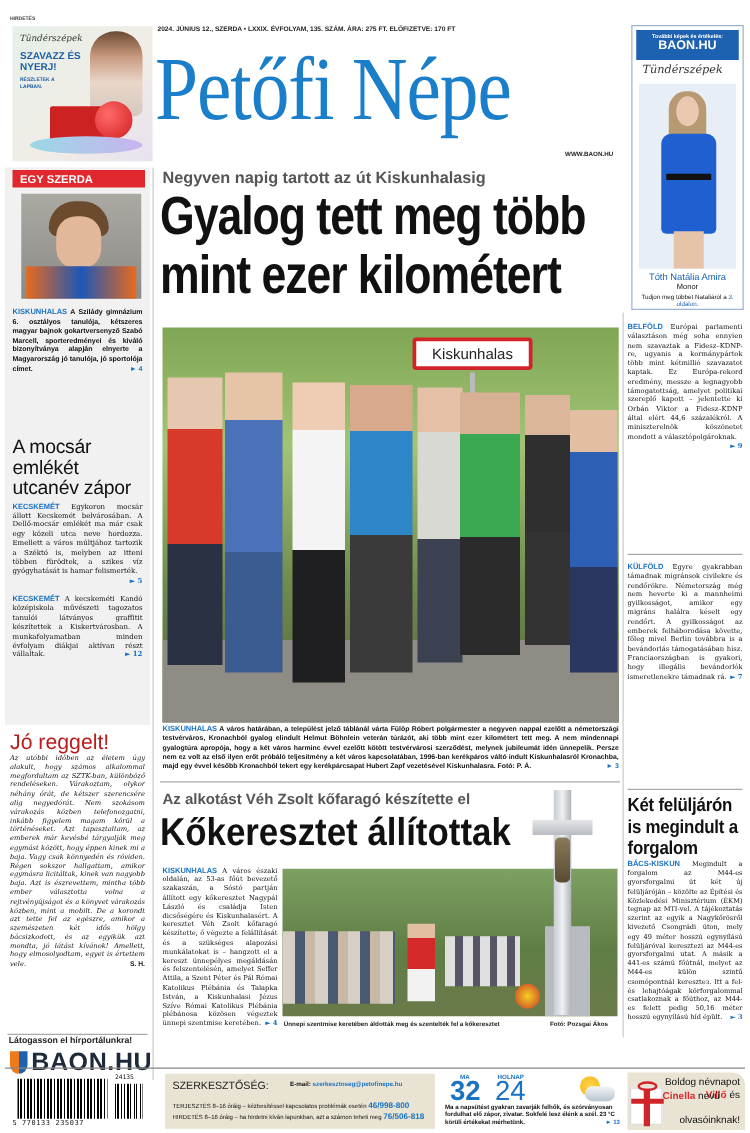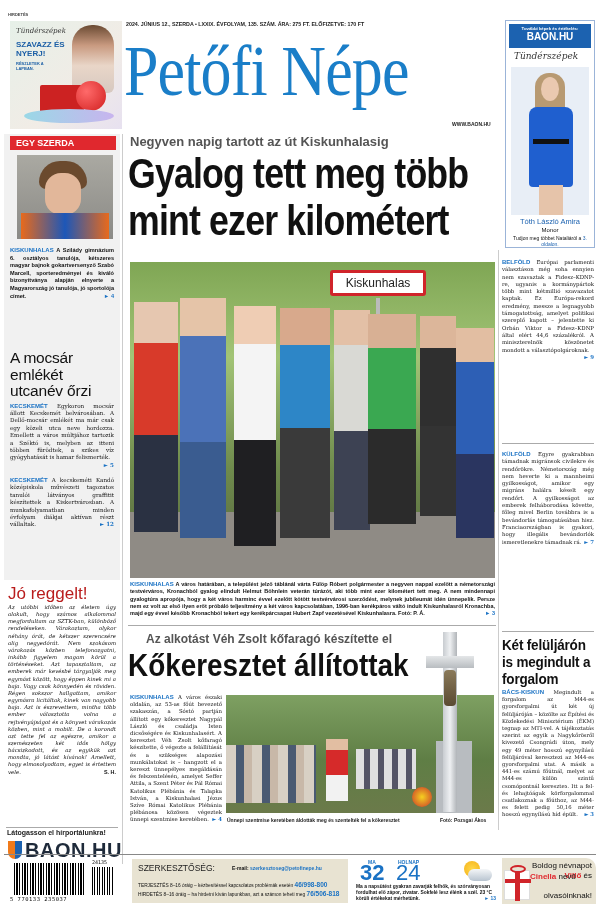--- a/index.html
+++ b/index.html
@@ -44,21 +44,21 @@
     <div style="font-size:10px;font-weight:bold;line-height:12px">BAON.HU</div>
   </div>
   <div class="abs" style="left:8px;top:30px;font-family:'DejaVu Serif',serif;font-style:italic;font-size:9px;color:#333">Tündérszépek</div>
   <div class="abs" style="left:5px;top:46px;width:78px;height:148px;background:#e8eef6;overflow:hidden">
     <div class="abs" style="left:24px;top:6px;width:30px;height:50px;border-radius:14px 14px 4px 4px;background:#b89a72"></div>
     <div class="abs" style="left:30px;top:10px;width:18px;height:24px;border-radius:50%;background:#eac9b0"></div>
     <div class="abs" style="left:18px;top:40px;width:44px;height:80px;border-radius:8px 8px 4px 4px;background:#1f5fcf"></div>
     <div class="abs" style="left:22px;top:72px;width:36px;height:5px;background:#111"></div>
     <div class="abs" style="left:28px;top:118px;width:24px;height:30px;background:#e6c4aa"></div>
   </div>
-  <div class="abs" style="left:0;top:196px;width:88px;text-align:center;font-size:7.5px;color:#1c62b0">Tóth László Amira</div>
+  <div class="abs" style="left:0;top:196px;width:88px;text-align:center;font-size:7.5px;color:#1c62b0">Tóth Natália Amira</div>
   <div class="abs" style="left:0;top:206px;width:88px;text-align:center;font-size:6px;color:#111">Monor</div>
   <div class="abs" style="left:2px;top:214px;width:84px;text-align:center;font-size:5px;line-height:6px;color:#111">
     <span>Tudjon meg többet Nataliáról a</span>
     <span style="color:#1c62b0">3. oldalon.</span>
   </div>
 </div>
 
 <div class="abs" style="left:4px;top:134px;width:116px;height:446px;background:#f1f1f1"></div>
 <div class="abs" style="left:10px;top:136px;width:106px;height:14px;background:#e0282e;color:#fff;font-size:9px;font-weight:bold;line-height:14px;padding-left:6px">EGY SZERDA</div>
 
@@ -70,21 +70,21 @@
 
 <div class="abs leftcol" style="top:243px">
   <div class="body-sans" style="margin-top:4px;padding:0 4px">
     <span class="kicker">KISKUNHALAS</span>
     <span>A Szilády gimnázium 6. osztályos tanulója, kétszeres magyar bajnok gokartversenyző Szabó Marcell, sporteredményei és kiváló bizonyítványa alapján elnyerte a Magyarország jó tanulója, jó sportolója címet.</span>
     <span class="ref">► 4</span>
   </div>
 </div>
 
 <div class="abs leftcol" style="top:350px">
-  <div class="hd" style="font-size:15.5px;line-height:16.5px;padding-left:4px">A mocsár emlékét utcanév őrzi</div>
+  <div class="hd" style="font-size:15.5px;line-height:16.5px;padding-left:4px">A mocsár emlékét utcanév zápor</div>
   <div class="body-serif" style="margin-top:3px;padding:0 4px">
     <span class="kicker">KECSKEMÉT</span>
     <span>Egykoron mocsár állott Kecskemét belvárosában. A Dellő-mocsár emlékét ma már csak egy közeli utca neve hordozza. Emellett a város múltjához tartozik a Széktó is, melyben az itteni többen fürödtek, a szikes víz gyógyhatását is hamar felismerték.</span>
     <span class="ref">► 5</span>
   </div>
 </div>
 
 <div class="abs leftcol" style="top:474px">
   <div class="body-serif" style="margin-top:3px;padding:0 4px">
     <span class="kicker">KECSKEMÉT</span>
@@ -129,21 +129,21 @@
 </div>
 
 <div class="abs body-sans" style="left:130px;top:581px;width:365px;font-size:5.5px;line-height:7.3px">
   <span class="kicker">KISKUNHALAS</span>
   <span>A város határában, a települést jelző táblánál várta Fülöp Róbert polgármester a negyven nappal ezelőtt a németországi testvérváros, Kronachból gyalog elindult Helmut Böhnlein veterán túrázót, aki több mint ezer kilométert tett meg. A nem mindennapi gyalogtúra apropója, hogy a két város harminc évvel ezelőtt kötött testvérvárosi szerződést, melynek jubileumát idén ünnepelik. Persze nem ez volt az első ilyen erőt próbáló teljesítmény a két város kapcsolatában, 1996-ban kerékpáros váltó indult Kiskunhalasról Kronachba, majd egy évvel később Kronachból tekert egy kerékpárcsapat Hubert Zapf vezetésével Kiskunhalasra. Fotó: P. Á.</span>
   <span class="ref">► 3</span>
 </div>
 
 <div class="abs hrule" style="left:128px;top:625px;width:368px"></div>
 
-<div class="abs" style="left:146px;top:632px;font-size:12px;font-weight:bold;color:#555;white-space:nowrap">Az alkotást Véh Zsolt kőfaragó készítette el</div>
+<div class="abs" style="left:130px;top:632px;font-size:12px;font-weight:bold;color:#555;white-space:nowrap">Az alkotást Véh Zsolt kőfaragó készítette el</div>
 <div class="abs" style="left:128px;top:648px;font-weight:bold;font-size:31px;line-height:36px;color:#111;transform:scaleX(0.9);transform-origin:left top;white-space:nowrap">Kőkeresztet állítottak</div>
 
 <div class="abs body-serif" style="left:130px;top:694px;width:92px;font-size:5.4px;line-height:7.2px">
   <span class="kicker">KISKUNHALAS</span>
   <span>A város északi oldalán, az 53-as főút bevezető szakaszán, a Sóstó partján állított egy kőkeresztet Nagypál László és családja Isten dicsőségére és Kiskunhalasért. A keresztet Véh Zsolt kőfaragó készítette, ő végezte a felállítását és a szükséges alapozási munkálatokat is – hangzott el a kereszt ünnepélyes megáldásán és felszentelésén, amelyet Seffer Attila, a Szent Péter és Pál Római Katolikus Plébánia és Talapka István, a Kiskunhalasi Jézus Szíve Római Katolikus Plébánia plébánosa közösen végeztek ünnepi szentmise keretében.</span>
   <span class="ref">► 4</span>
 </div>
 
 <div class="abs photo" style="left:226px;top:695px;width:268px;height:118px;background:linear-gradient(#7ea062 0%,#5f7e45 55%,#6b7a4a 100%)">
   <div class="abs" style="left:210px;top:46px;width:36px;height:72px;background:#b8bcc0"></div>

